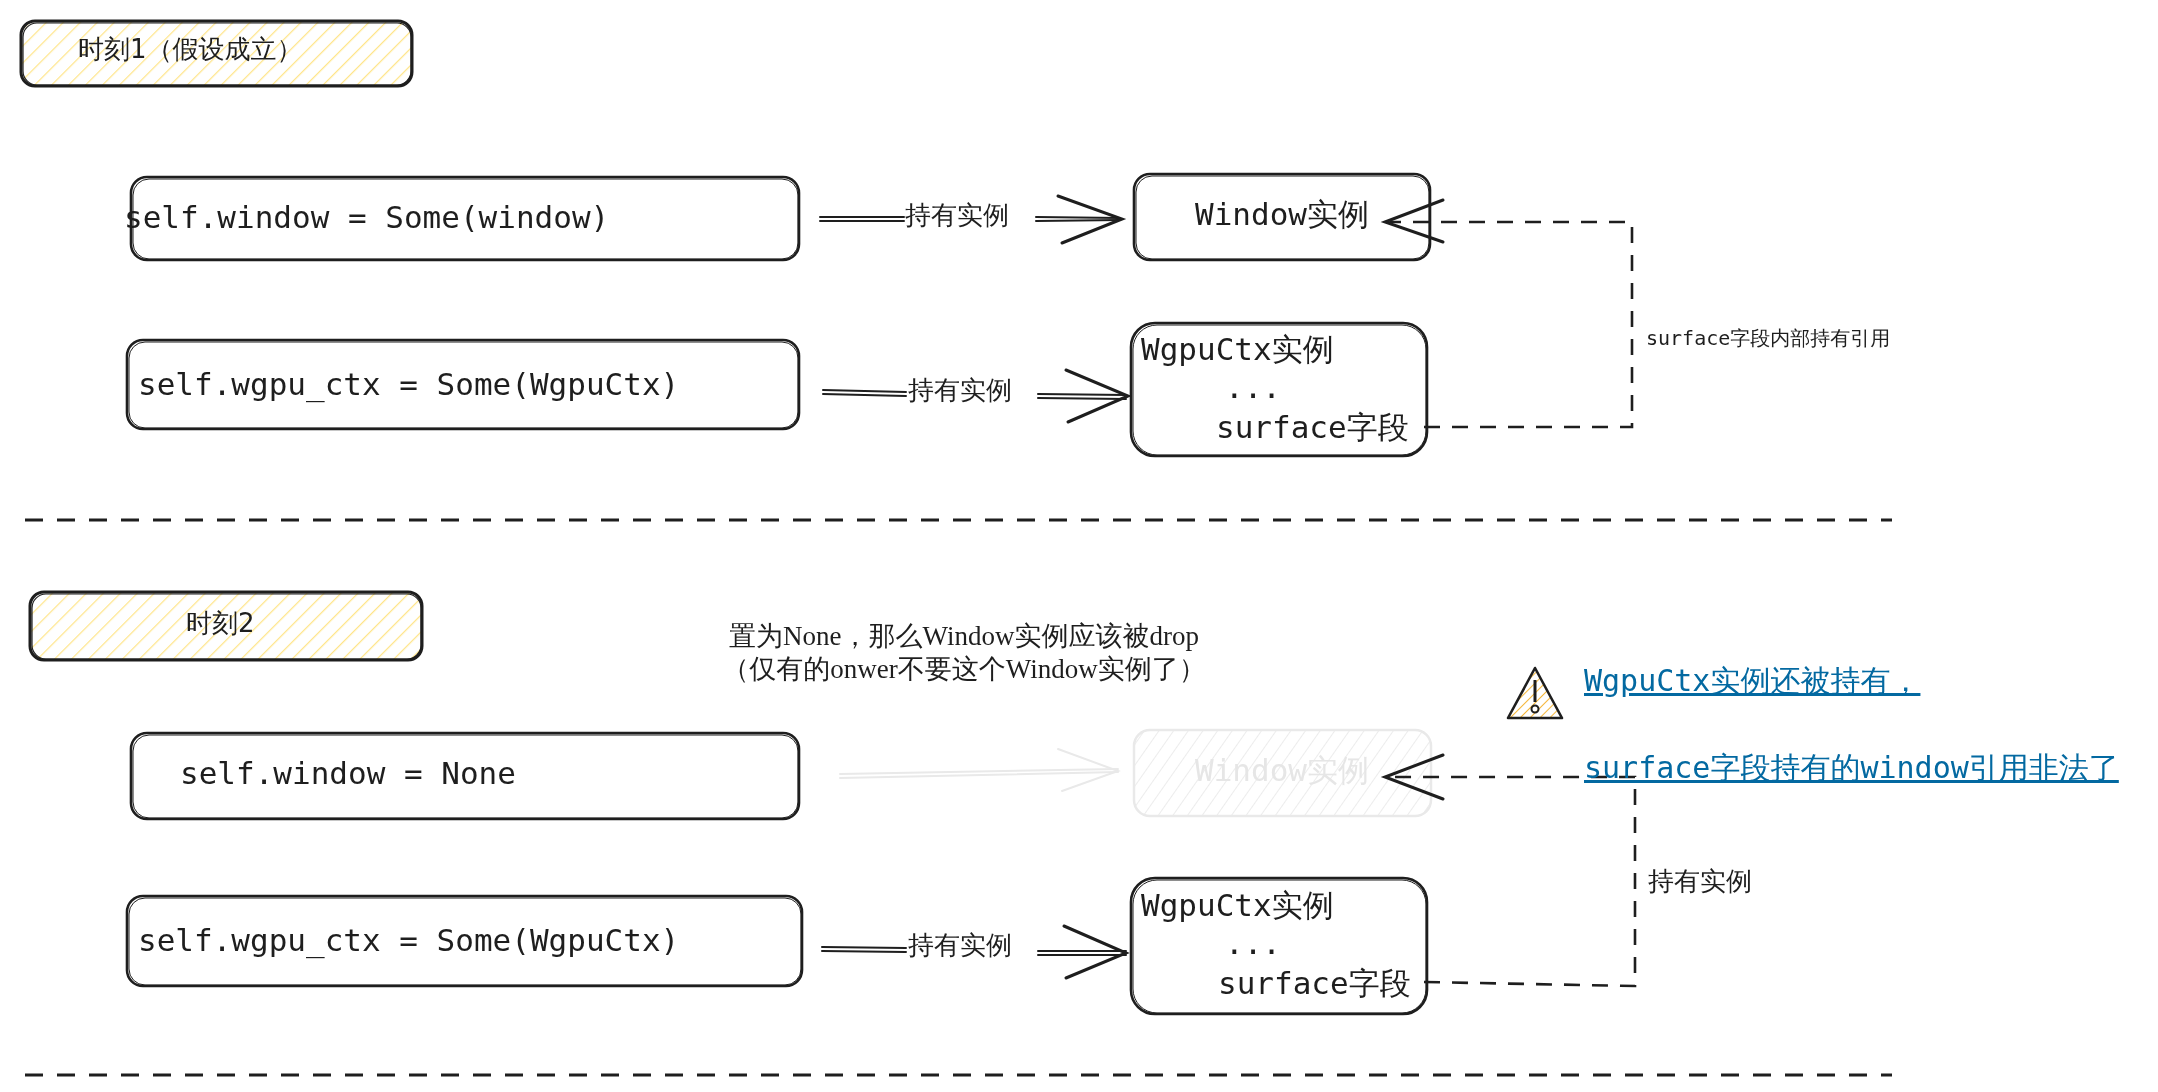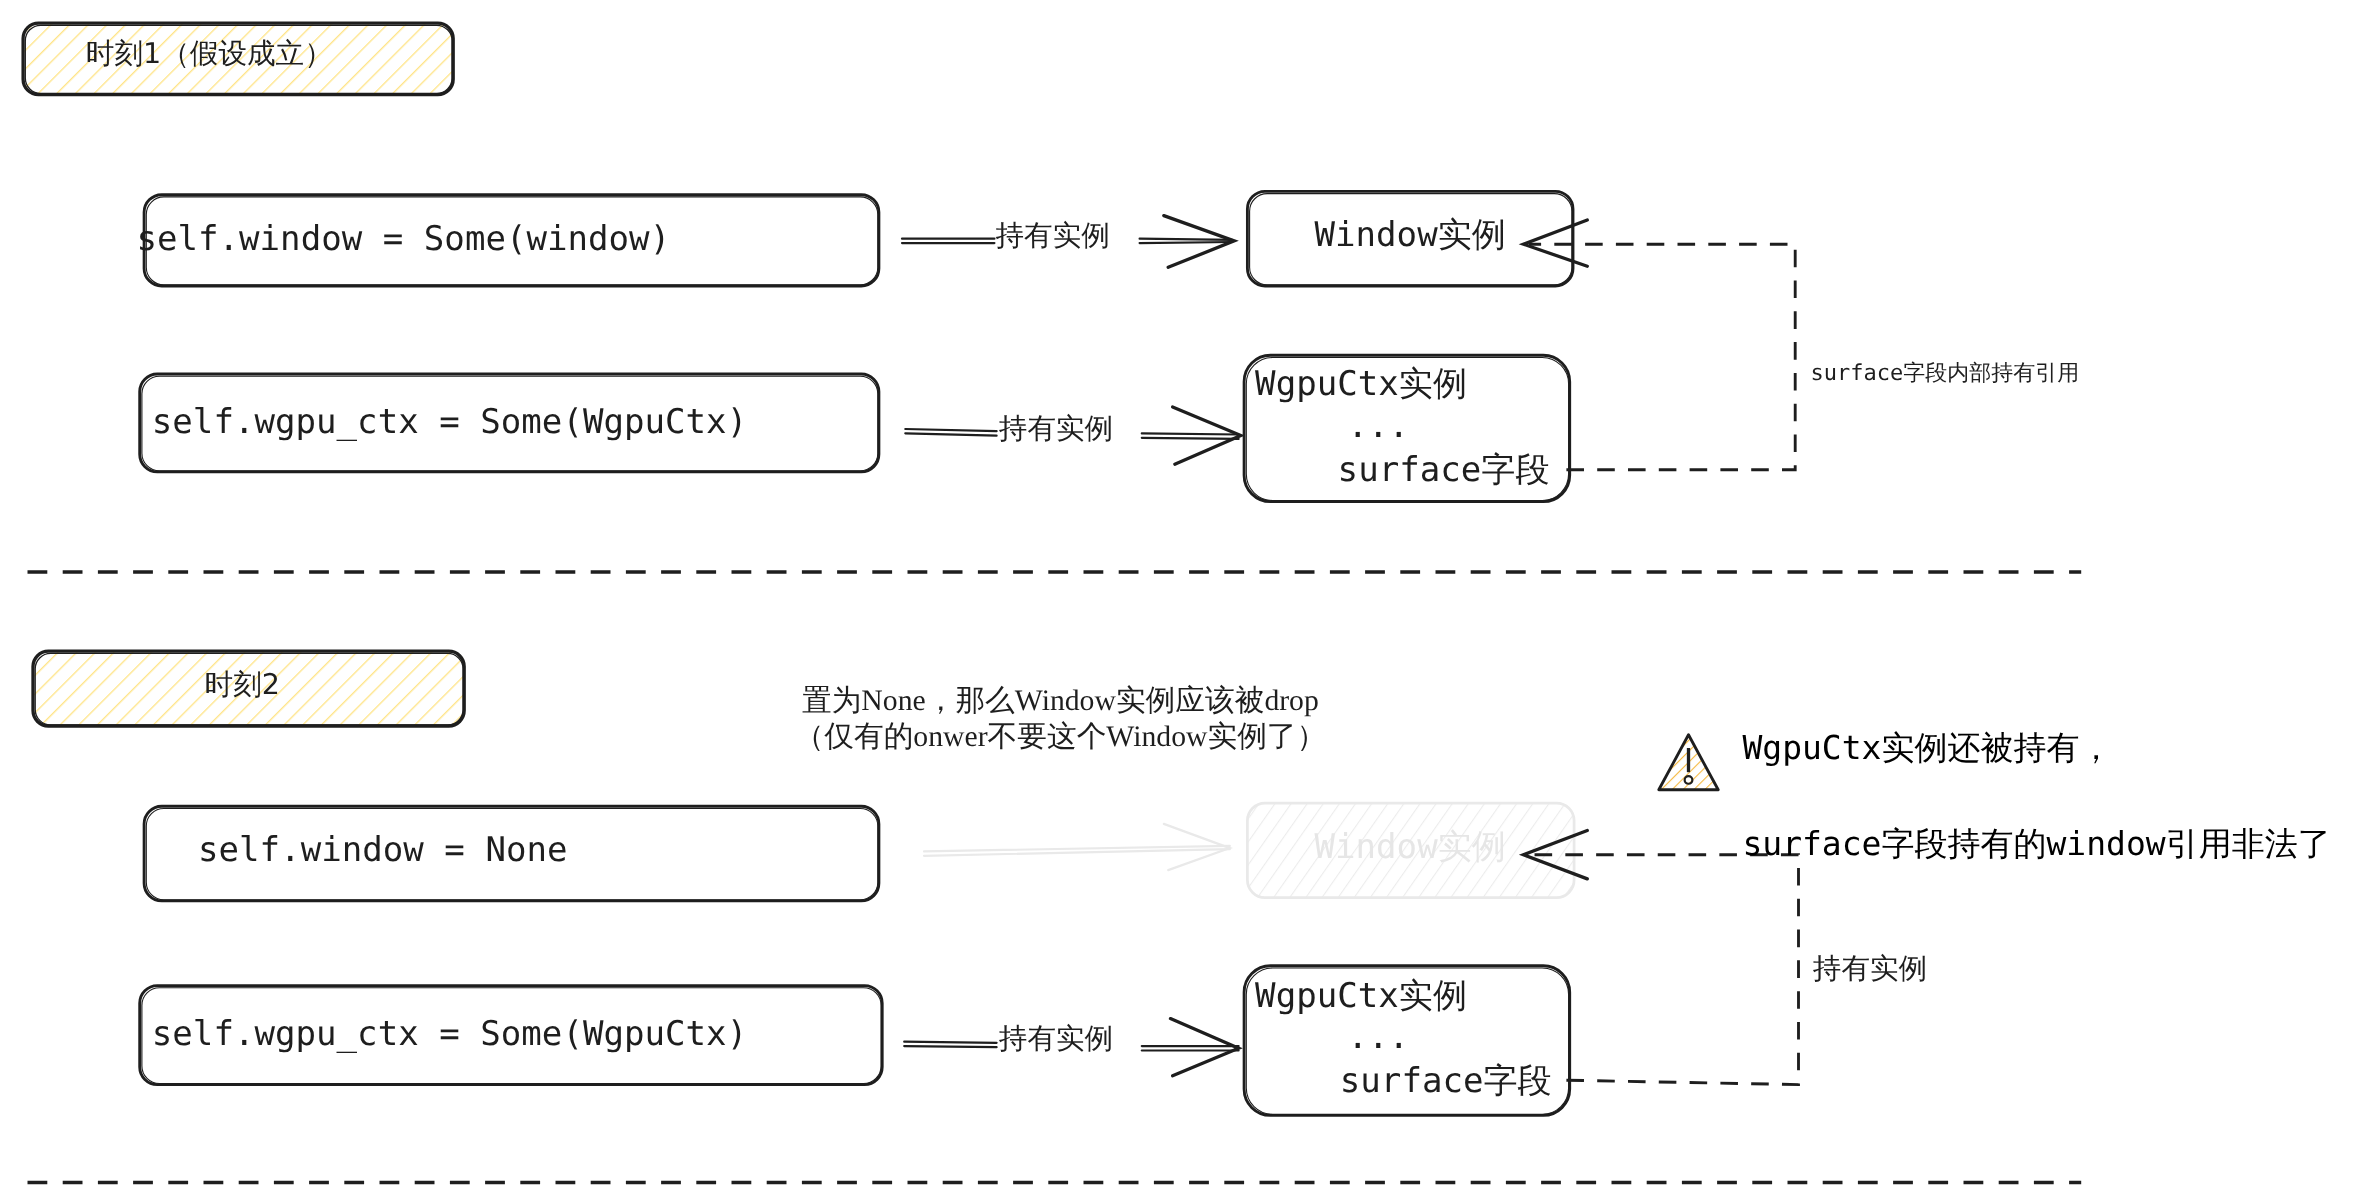--- a/index.html
+++ b/index.html
@@ -3,21 +3,21 @@
 <meta charset="utf-8">
 <style>
   html,body{margin:0;padding:0;background:#ffffff;}
   body{width:2158px;height:1092px;position:relative;overflow:hidden;
        font-family:"DejaVu Sans Mono","Liberation Mono",monospace;color:#1e1e1e;}
   svg.canvas{position:absolute;left:0;top:0;width:2158px;height:1092px;}
   .txt{position:absolute;white-space:nowrap;font-size:31px;line-height:1.2;}
   .lbl{font-family:"DejaVu Sans","Liberation Sans",sans-serif;font-size:26px;}
   .code{font-family:"DejaVu Sans Mono","Liberation Mono",monospace;font-size:31px;}
   .note{font-family:Liberation Serif, serif;font-size:27px;text-align:center;}
-  .warn{color:#000000;font-family:"DejaVu Sans Mono","Liberation Mono",monospace;font-size:30px;line-height:39px;}
+  .warn{color:#0369a1;font-family:"DejaVu Sans Mono","Liberation Mono",monospace;font-size:30px;line-height:39px;text-decoration:underline;}
 </style>
 </head>
 <body>
 
 <svg class="canvas" viewBox="0 0 2158 1092" xmlns="http://www.w3.org/2000/svg">
   <defs>
     <pattern id="hatchY" patternUnits="userSpaceOnUse" width="12" height="12" patternTransform="rotate(45)">
       <line x1="0" y1="0" x2="0" y2="12" stroke="#ffe58a" stroke-width="2.5"></line>
     </pattern>
     <pattern id="hatchG" patternUnits="userSpaceOnUse" width="12" height="12" patternTransform="rotate(35)">

